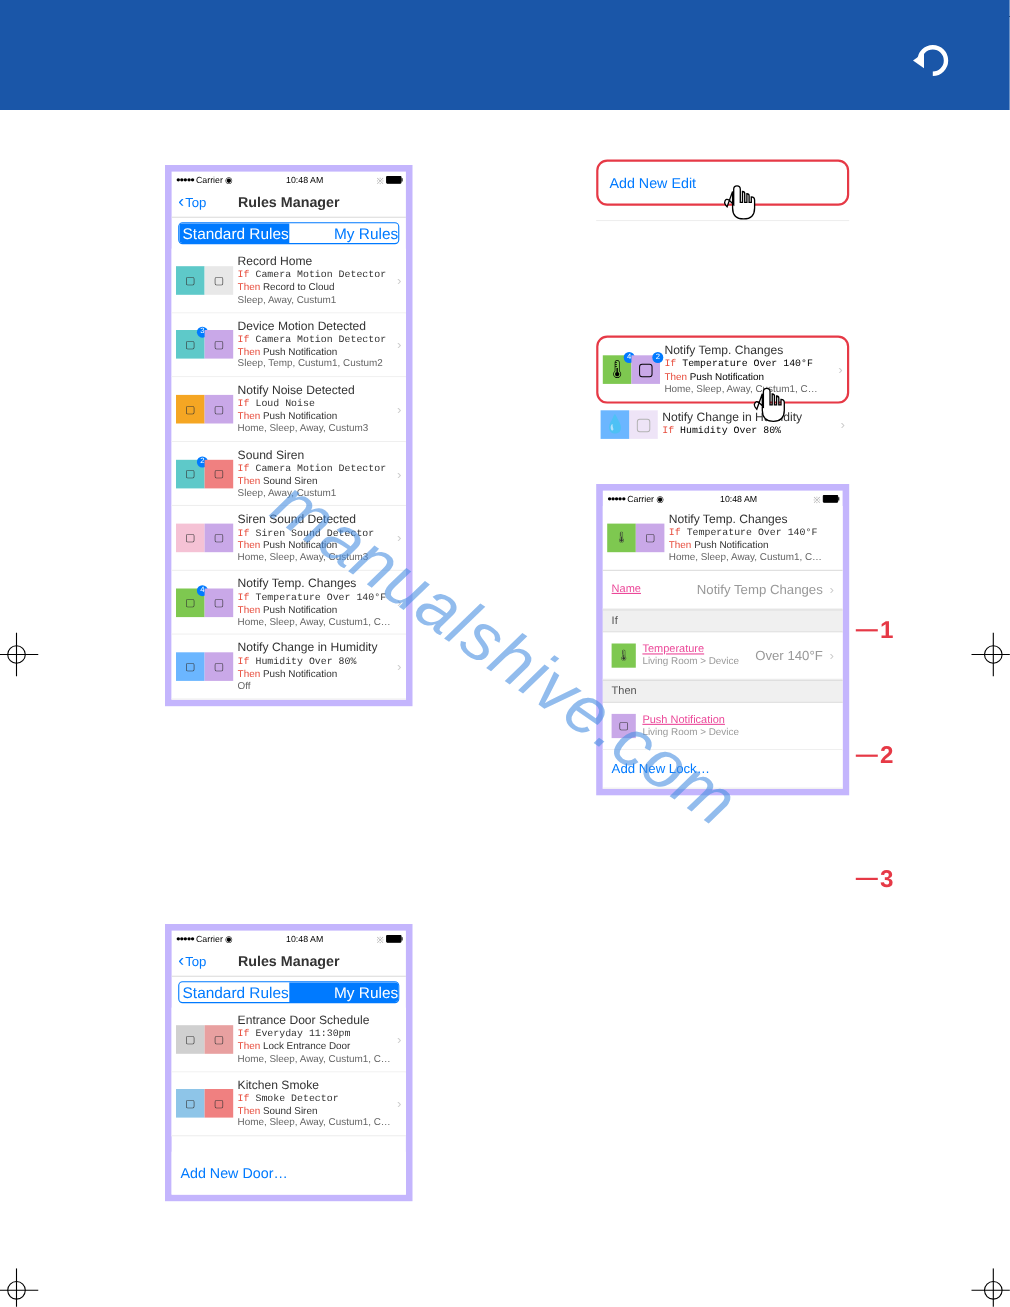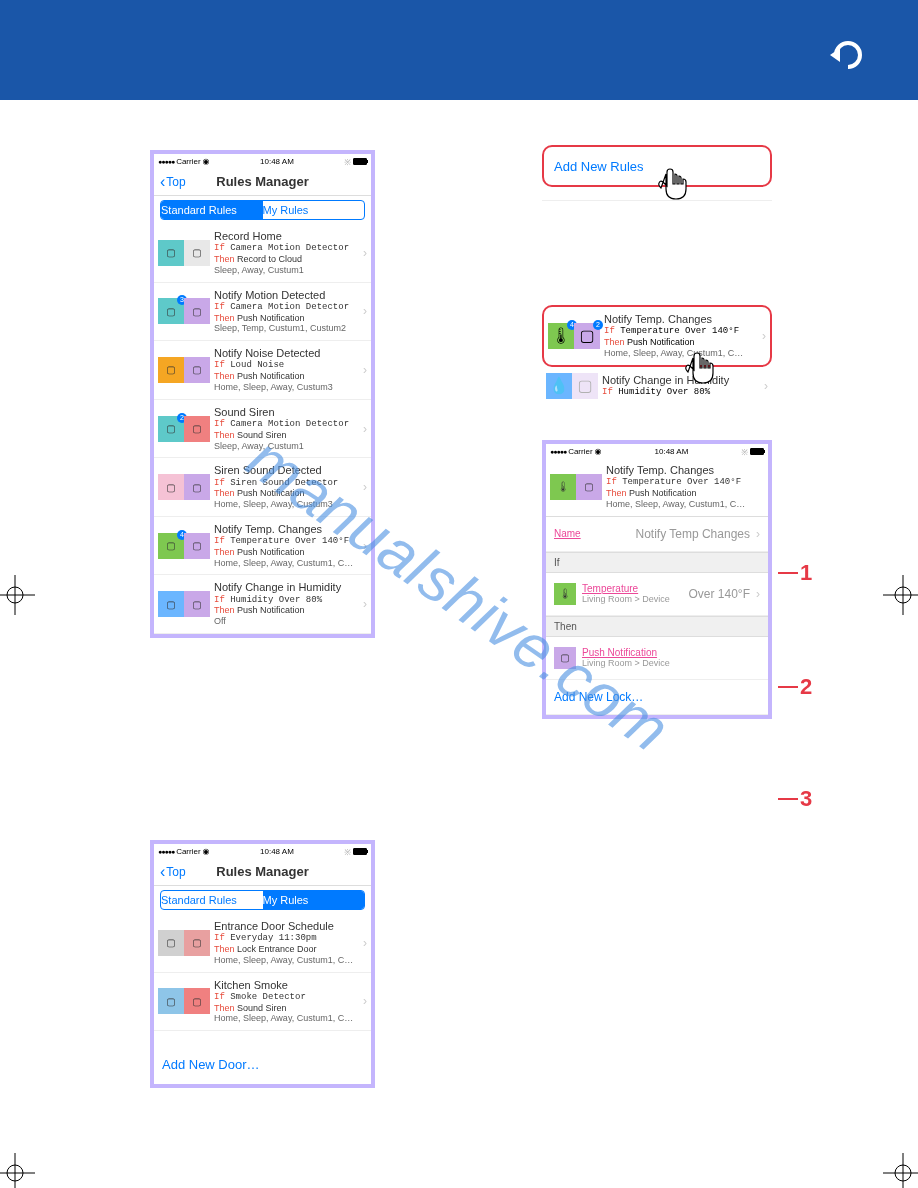--- a/index.html
+++ b/index.html
@@ -16,40 +16,40 @@
   .cm-mr { top: 575px; right: -5px; }
   .cm-bl { bottom: -5px; left: -5px; }
   .cm-br { bottom: -5px; right: -5px; }
 
   .watermark {
     position: absolute; left: 50%; top: 50%; transform: translate(-50%, -50%) rotate(35deg);
     font-size: 62px; font-weight: 500; color: #4a90e2; opacity: 0.6; letter-spacing: 1px;
     font-style: italic; pointer-events: none; z-index: 5;
   }
 
-  .phone { position: absolute; width: 225px; background: #fff; border: 4px solid #c4b5fd; font-size: 10px; color: #333; }
+  .phone { position: absolute; width: 225px; background: #fff; border: 6px solid #c4b5fd; font-size: 10px; color: #333; }
   .phone1 { left: 150px; top: 150px; }
   .phone2 { left: 150px; top: 840px; }
   .phone3 { left: 542px; top: 440px; width: 230px; }
 
   .status-bar { display: flex; justify-content: space-between; align-items: center; padding: 2px 4px; font-size: 8px; color: #000; height: 14px; }
   .status-left, .status-right { display: flex; align-items: center; gap: 2px; }
   .dots { letter-spacing: -1px; font-size: 7px; }
   .battery { width: 14px; height: 7px; border: 1px solid #000; border-radius: 1px; position: relative; background: #000; }
   .battery::after { content: ''; position: absolute; right: -2px; top: 1px; width: 1px; height: 3px; background: #000; }
 
   .nav-bar { display: flex; align-items: center; justify-content: space-between; padding: 4px 6px; border-bottom: 1px solid #ddd; height: 28px; }
   .nav-back { color: #007aff; font-size: 12px; display: flex; align-items: center; }
   .chevron-left { font-size: 16px; margin-right: 1px; }
   .nav-title { font-weight: 600; font-size: 13px; position: absolute; left: 50%; transform: translateX(-50%); }
   .nav-done { color: #ccc; font-size: 12px; }
   .nav-cancel { color: #007aff; font-size: 12px; }
 
   .seg-control { display: flex; margin: 4px 6px; border: 1px solid #007aff; border-radius: 4px; overflow: hidden; height: 20px; }
-  .seg { flex: 1; text-align: left; font-size: 11px; line-height: 18px; color: #007aff; }
+  .seg { flex: 1; text-align: right; font-size: 14px; line-height: 18px; color: #007aff; }
   .seg.active { background: #007aff; color: #fff; }
 
   .rule-row { display: flex; align-items: center; padding: 6px 4px; border-bottom: 1px solid #eee; gap: 4px; position: relative; background: #fff; }
   .rule-icons { display: flex; gap: 0; flex-shrink: 0; }
   .ricon { width: 26px; height: 26px; display: flex; align-items: center; justify-content: center; position: relative; }
   .ricon.small { width: 22px; height: 22px; }
   .rule-body { flex: 1; line-height: 1.2; min-width: 0; }
   .rule-title { font-size: 11px; color: #333; font-weight: 500; white-space: nowrap; overflow: hidden; text-overflow: ellipsis; }
   .rule-if { font-size: 9px; white-space: nowrap; overflow: hidden; text-overflow: ellipsis; font-family: Liberation Mono, monospace; }
   .rule-if .kw { color: #e74c3c; }
@@ -162,21 +162,21 @@
           <div class="rule-modes">Sleep, Away, Custum1</div>
         </div>
         <div class="chev">›</div>
       </div>
       <div class="rule-row">
         <div class="rule-icons">
           <div class="ricon" style="background: rgb(94, 201, 201);">▢<span class="badge">3</span></div>
           <div class="ricon" style="background: rgb(201, 168, 232);">▢</div>
         </div>
         <div class="rule-body">
-          <div class="rule-title">Notify Motion Detected</div>
+          <div class="rule-title">Device Motion Detected</div>
           <div class="rule-if"><span class="kw">If</span> Camera Motion Detector</div>
           <div class="rule-then"><span class="kw">Then</span> Push Notification</div>
           <div class="rule-modes">Sleep, Temp, Custum1, Custum2</div>
         </div>
         <div class="chev">›</div>
       </div>
       <div class="rule-row">
         <div class="rule-icons">
           <div class="ricon" style="background: rgb(245, 166, 35);">▢</div>
           <div class="ricon" style="background: rgb(201, 168, 232);">▢</div>
@@ -294,21 +294,21 @@
           <div class="rule-then"><span class="kw">Then</span> Sound Siren</div>
           <div class="rule-modes">Home, Sleep, Away, Custum1, C…</div>
         </div>
         <div class="chev">›</div>
       </div>
     </div>
   <div class="add-link-big">Add New Door…</div>
 </div>
 
 <div class="callout-box callout1">
-  <div style="padding:12px 10px; color:#007aff; font-size:13px;">Add New Rules</div>
+  <div style="padding:12px 10px; color:#007aff; font-size:13px;">Add New Edit</div>
 </div>
 <div class="snippet-box" style="left:542px; top:192px; width:230px;">
     <div class="snippet-hr"></div>
   </div>
 <div class="hand-cursor" style="left:651px; top:164px;">
   <svg viewBox="0 0 44 44">
       <path d="M15 10 L15 25 Q15 35 25 35 Q35 35 35 25 L35 18 Q35 15 32 15 L32 20 L30 20 L30 14 Q30 12 28 12 L28 20 L26 20 L26 12 Q26 10 24 10 L24 20 L22 20 L22 8 Q22 5 19 5 Q16 5 16 8 L16 22 L12 18 Q9 16 8 19 Q7 21 10 24 Z" fill="#fff" stroke="#000" stroke-width="1.2"></path>
     </svg>
 </div>
 

